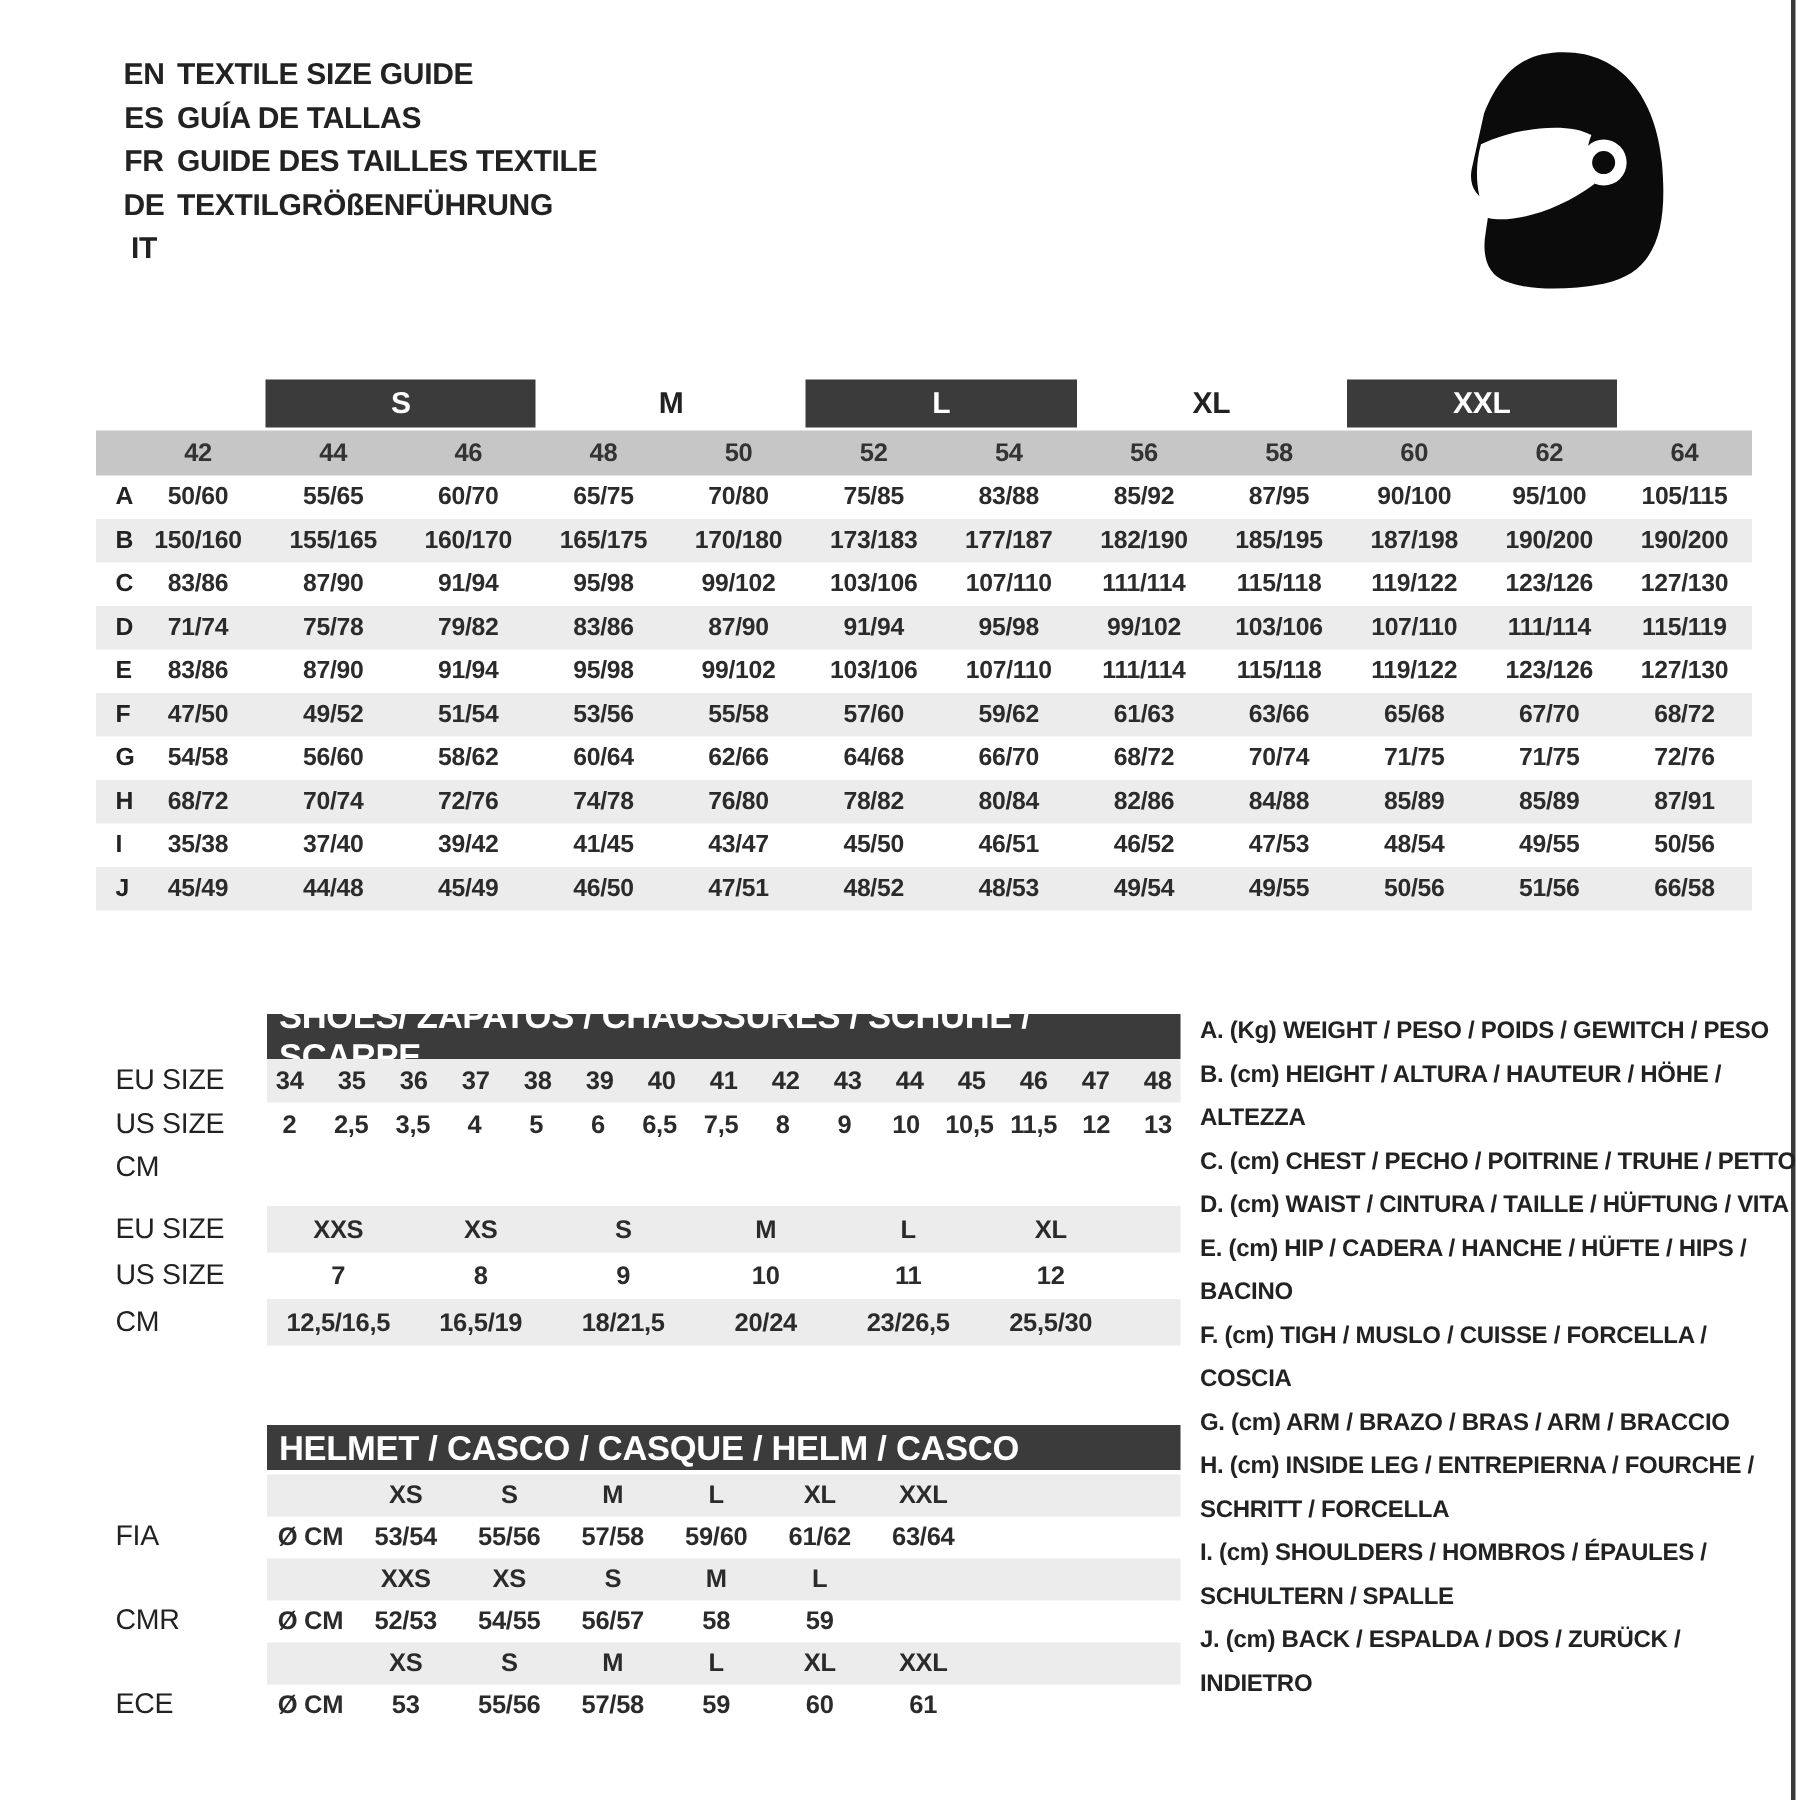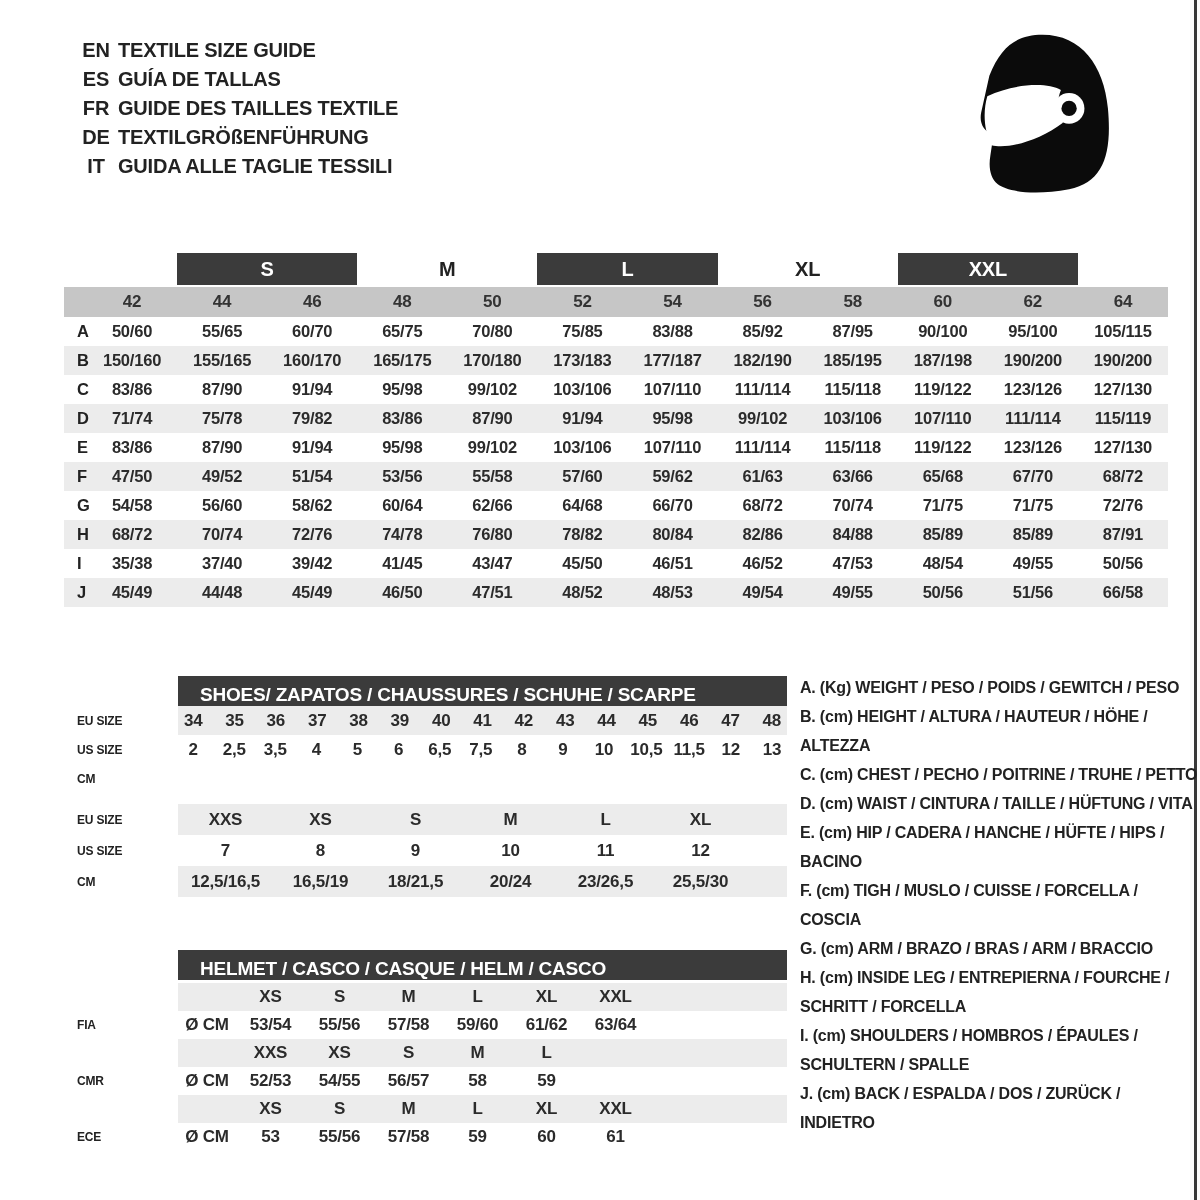--- a/index.html
+++ b/index.html
@@ -26,23 +26,23 @@
   .colbar { height:30px; background:#c6c6c6; font-weight:bold; font-size:17px; }
   .colbar > div { display:flex; align-items:center; justify-content:center; color:#333; }
   .trow { height:29px; font-weight:bold; font-size:16.5px; }
   .trow.stripe { background:#ececec; }
   .tcell { display:flex; align-items:center; justify-content:center; color:#2b2b2b; }
   .rlabel { display:flex; align-items:center; padding-left:13px; }
 
   
   .sec { position:absolute; left:64px; width:790px; }
   .secbar { margin-left:114px; width:609px; height:30px; background:#3b3b3b; color:#fff;
-            display:flex; align-items:flex-end; padding-left:22px; font-weight:bold; font-size:19px; }
+            display:flex; align-items:center; padding-left:8px; font-weight:bold; font-size:23px; }
   .srow { display:flex; height:29px; }
-  .srow .lbl { width:114px; display:flex; align-items:center; padding-left:13px; font-weight:bold; font-size:12px; }
+  .srow .lbl { width:114px; display:flex; align-items:center; padding-left:13px; font-weight:normal; font-size:19px; }
   .srow .vals { width:609px; display:grid; align-items:stretch; font-weight:bold; font-size:17px; color:#2b2b2b; }
   .srow.stripe .vals { background:#ececec; }
   .vals > div { display:flex; align-items:center; justify-content:center; }
   .shoes-vals  { grid-template-columns:repeat(15,1fr);gap:11px; }
   .gloves-vals { grid-template-columns:repeat(6,95px) 1fr; }
   .helmet-vals { grid-template-columns:58px repeat(6,69px) 1fr; }
   #sec-shoes  { top:676px; }
   #sec-gloves { top:804px; }
   #sec-gloves .srow { height:31px; }
   #sec-helmet { top:950px; }
@@ -68,21 +68,20 @@
     <div class="lang-row">
       <span class="lang-code">FR</span>
       <span class="lang-title">GUIDE DES TAILLES TEXTILE</span>
     </div>
     <div class="lang-row">
       <span class="lang-code">DE</span>
       <span class="lang-title">TEXTILGRÖßENFÜHRUNG</span>
     </div>
     <div class="lang-row">
       <span class="lang-code">IT</span>
-      <span class="lang-title">GUIDA ALLE TAGLIE TESSILI</span>
     </div>
   </div>
 
 <svg class="helmet-icon" width="138" height="165" viewBox="0 0 135 160" aria-hidden="true">
   <path fill="#0b0b0b" d="M 68,4 C 106,4 128,34 132,76 C 136,120 128,148 94,155 C 62,161 34,158 24,150
            C 17,144 15,134 17,122 L 20,102 C 10,98 6,90 8,80 L 16,44 C 28,14 44,4 68,4 Z"></path>
   <path fill="#ffffff" d="M 14,64 C 40,52 72,50 86,58 C 82,68 82,78 88,90 C 64,108 34,116 18,112
            C 10,96 10,78 14,64 Z"></path>
   <circle cx="94" cy="76" r="15" fill="#ffffff"></circle>
   <circle cx="94" cy="76" r="7.5" fill="#0b0b0b"></circle>

